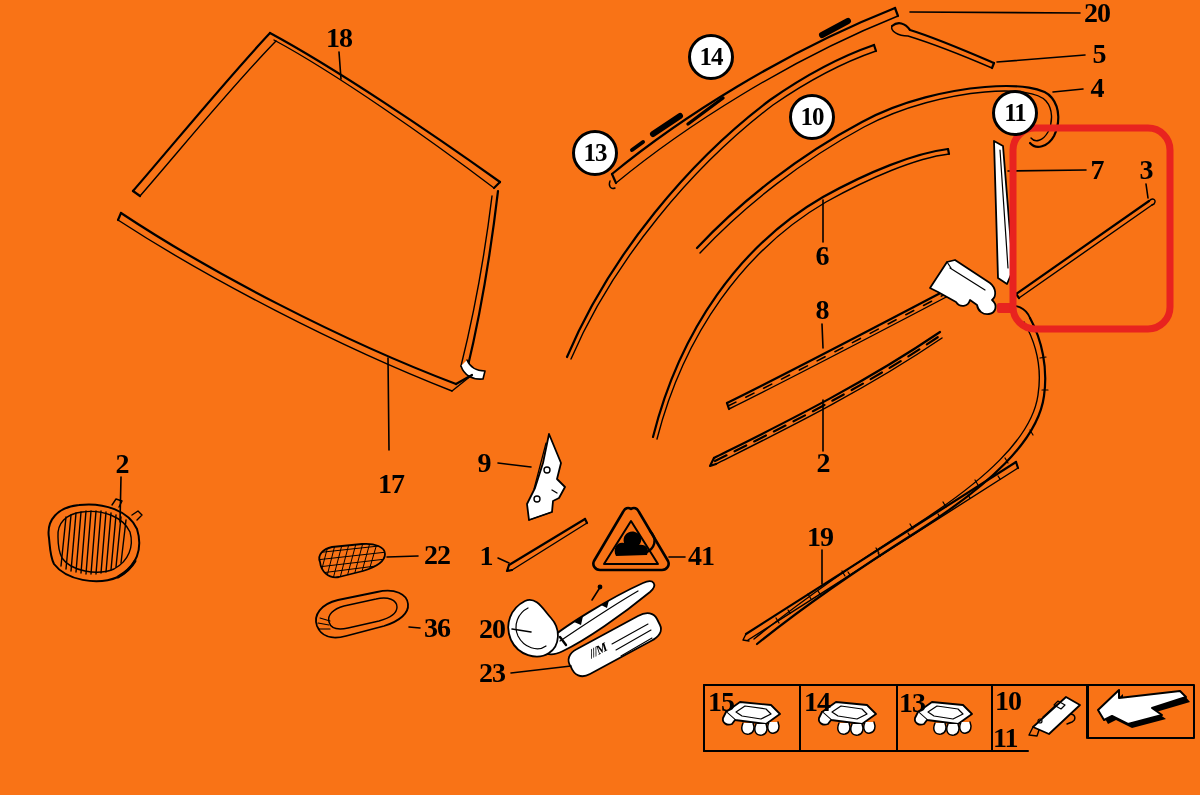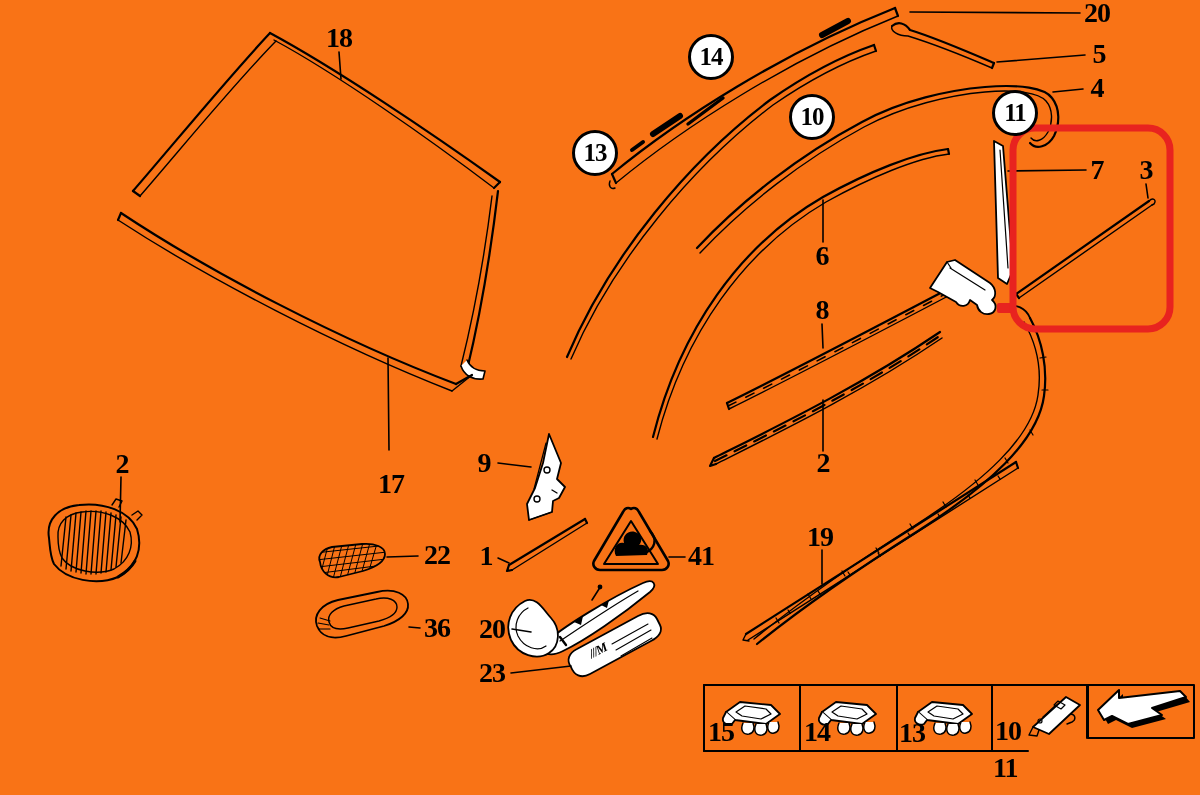--- a/index.html
+++ b/index.html
@@ -5,21 +5,21 @@
   html,body{margin:0;padding:0;background:#fff;}
   #stage{position:relative;width:1200px;height:795px;background:#f97316;overflow:hidden;
          font-family:Liberation Serif, serif;}
   #art{position:absolute;left:0;top:0;width:1200px;height:795px;}
   .lbl{position:absolute;transform:translate(-50%,-50%);font-weight:bold;font-size:28px;
        color:#000;white-space:nowrap;line-height:1;letter-spacing:-1px;}
   .lbl-circ{position:absolute;transform:translate(-50%,-50%);width:40px;height:40px;
        border:3px solid #000;border-radius:50%;background:#fff;display:flex;align-items:center;
        justify-content:center;font-weight:bold;font-size:25px;color:#000;letter-spacing:-1px;}
   .lbl-legend{position:absolute;font-weight:bold;font-size:28px;color:#000;line-height:1;
-       letter-spacing:-1px;margin-top:30px;}
+       letter-spacing:-1px;}
   .badge-text{position:absolute;left:586px;top:648px;transform:rotate(-28deg);
        transform-origin:left top;font-weight:bold;font-style:italic;font-size:13px;color:#000;
        letter-spacing:-1px;}
 </style>
 </head>
 <body>
 
 <div id="stage">
 
 <svg id="art" viewBox="0 0 1200 795" fill="none" stroke="#000" stroke-width="2.2" stroke-linecap="round" stroke-linejoin="round">

